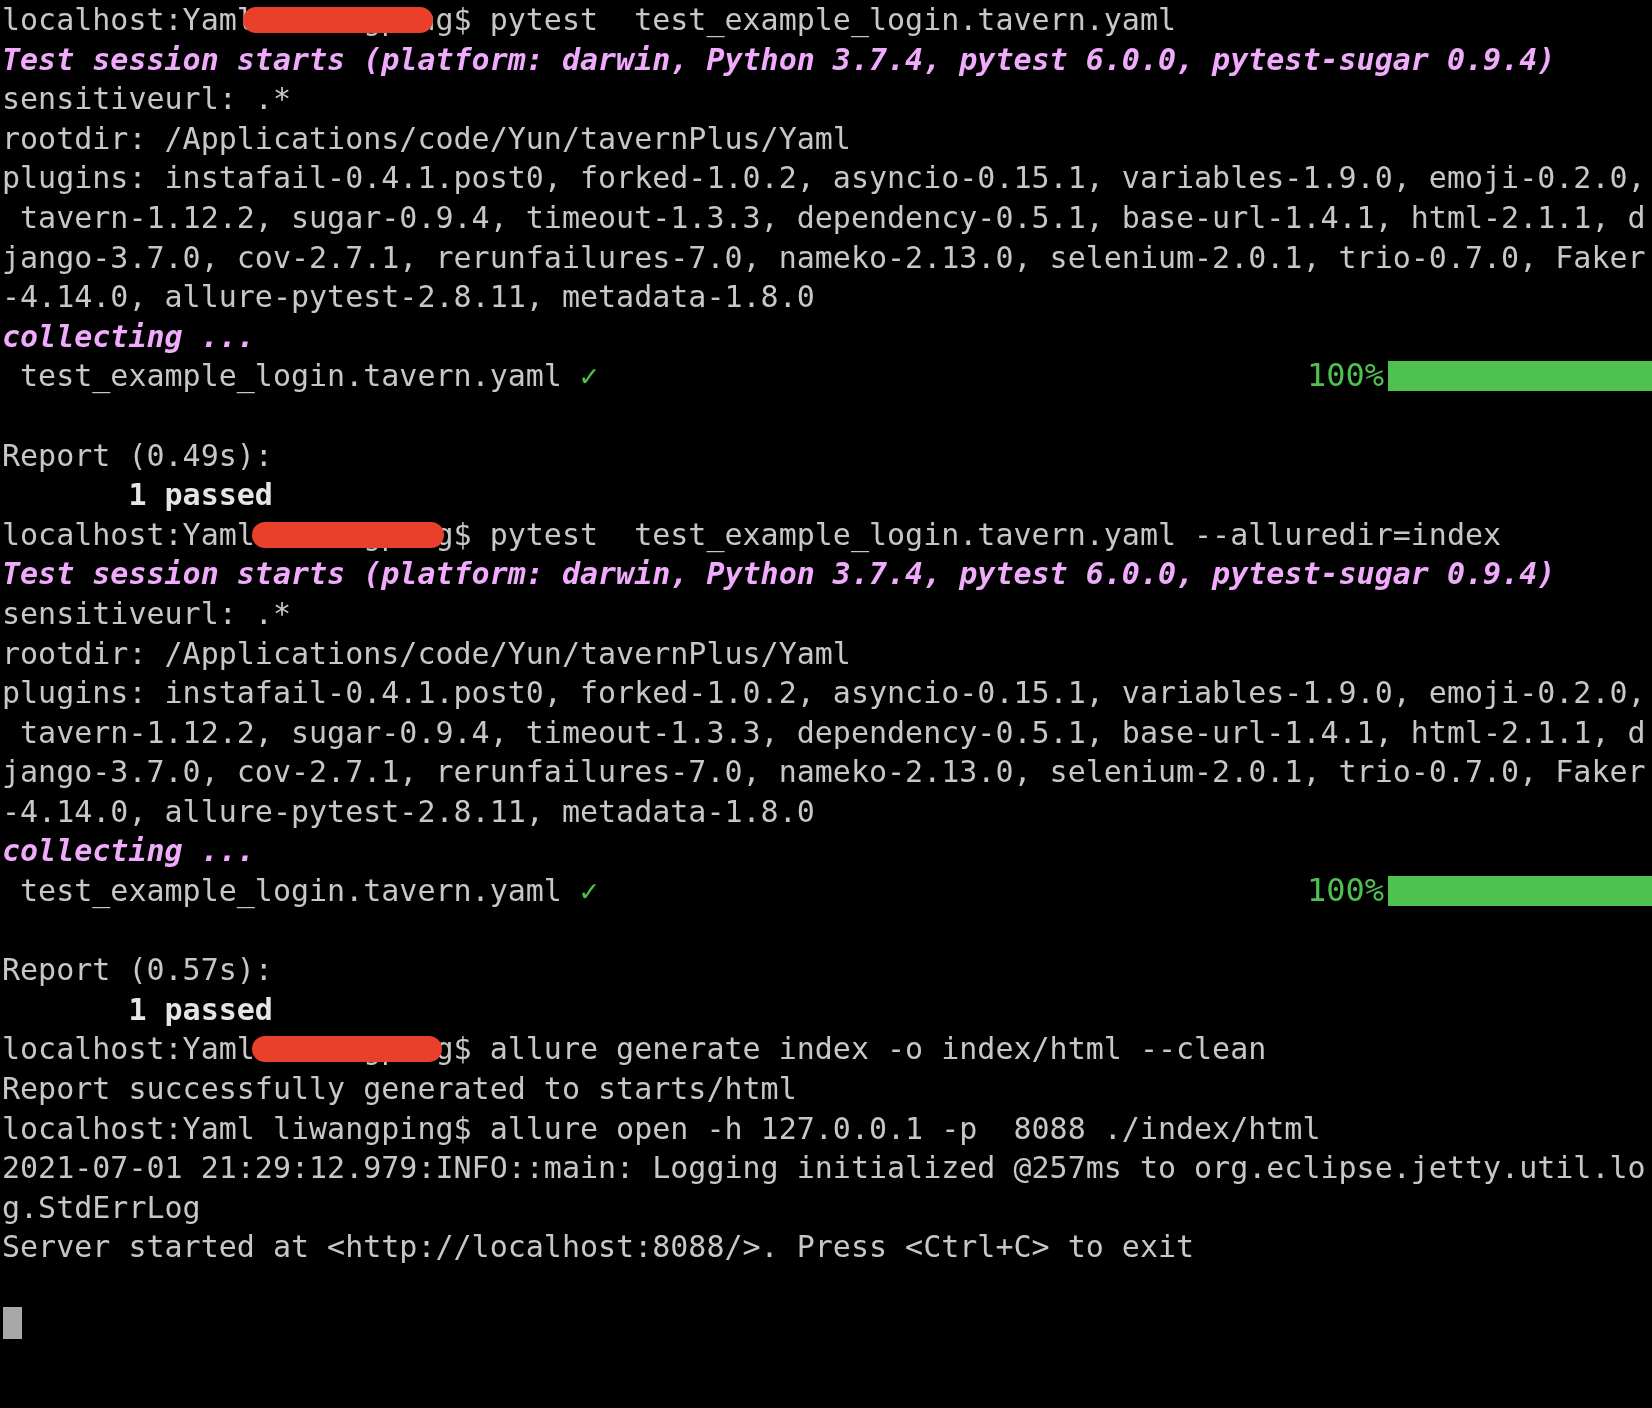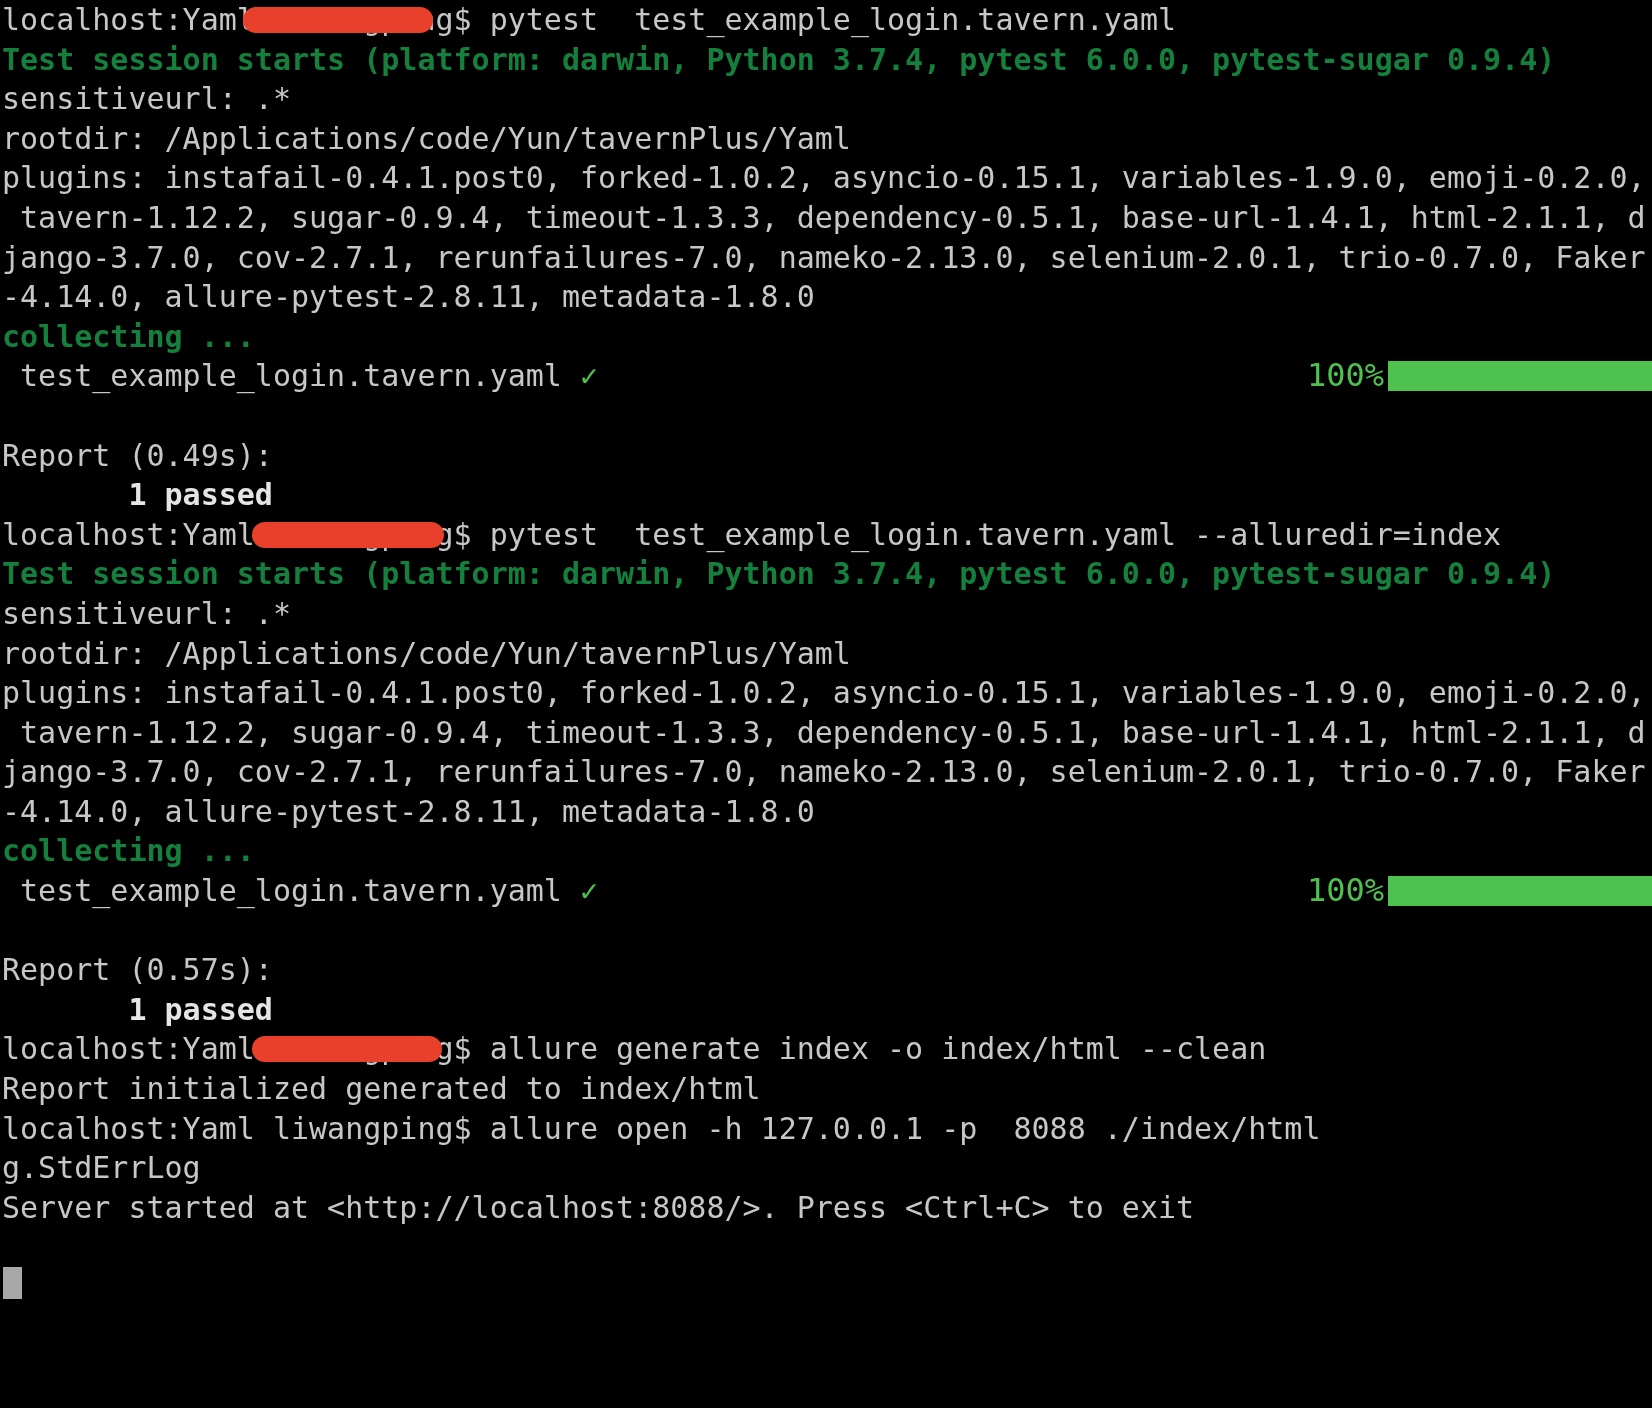--- a/index.html
+++ b/index.html
@@ -27,21 +27,21 @@
     height: 39.6px;
     line-height: 39.6px;
     font-size: 30px;
     letter-spacing: 0px;
     white-space: pre;
     color: #c8c8c8;
     padding-left: 2px;
     box-sizing: border-box;
   }
   .dim      { color: #c7c7c7; }
-  .bold     { color: #15803d; font-weight: bold; }
+  .bold     { color: #f0abfc; font-weight: bold; font-style: italic; }
   .green    { color: #e5e5e5; font-weight: bold; }
 
   
   .seg { white-space: pre; }
   .seg-green { color: #4fc14f; white-space: pre; }
 
   
   .redaction {
     position: absolute;
     top: 7px;
@@ -102,18 +102,19 @@
     <div class="line dim"><span class="seg">plugins: instafail-0.4.1.post0, forked-1.0.2, asyncio-0.15.1, variables-1.9.0, emoji-0.2.0,</span></div>
     <div class="line dim"><span class="seg"> tavern-1.12.2, sugar-0.9.4, timeout-1.3.3, dependency-0.5.1, base-url-1.4.1, html-2.1.1, d</span></div>
     <div class="line dim"><span class="seg">jango-3.7.0, cov-2.7.1, rerunfailures-7.0, nameko-2.13.0, selenium-2.0.1, trio-0.7.0, Faker</span></div>
     <div class="line dim"><span class="seg">-4.14.0, allure-pytest-2.8.11, metadata-1.8.0</span></div>
     <div class="line bold"><span class="seg">collecting ...</span></div>
     <div class="line dim"><span class="seg"> test_example_login.tavern.yaml </span><span class="seg-green">✓</span><span class="pct">100%</span><div class="progressbar" style="background: rgb(79, 193, 79);"></div></div>
     <div class="line dim"><span class="seg"> </span></div>
     <div class="line dim"><span class="seg">Report (0.57s):</span></div>
     <div class="line green"><span class="seg">       1 passed</span></div>
     <div class="line dim"><span class="seg">localhost:Yaml liwangping$ allure generate index -o index/html --clean</span><div class="redaction" style="left: 252px; width: 190px; background: rgb(232, 64, 42);"></div></div>
-    <div class="line dim"><span class="seg">Report initialized generated to index/html</span></div>
+    <div class="line dim"><span class="seg">Report successfully generated to starts/html</span></div>
     <div class="line dim"><span class="seg">localhost:Yaml liwangping$ allure open -h 127.0.0.1 -p  8088 ./index/html</span></div>
+    <div class="line dim"><span class="seg">2021-07-01 21:29:12.979:INFO::main: Logging initialized @257ms to org.eclipse.jetty.util.lo</span></div>
     <div class="line dim"><span class="seg">g.StdErrLog</span></div>
     <div class="line dim"><span class="seg">Server started at &lt;http://localhost:8088/&gt;. Press &lt;Ctrl+C&gt; to exit</span></div>
     <div class="line dim"><span class="seg"> </span><div class="cursor" style="background: rgb(168, 168, 168);"></div></div>
   </div>
 
 </body></html>

